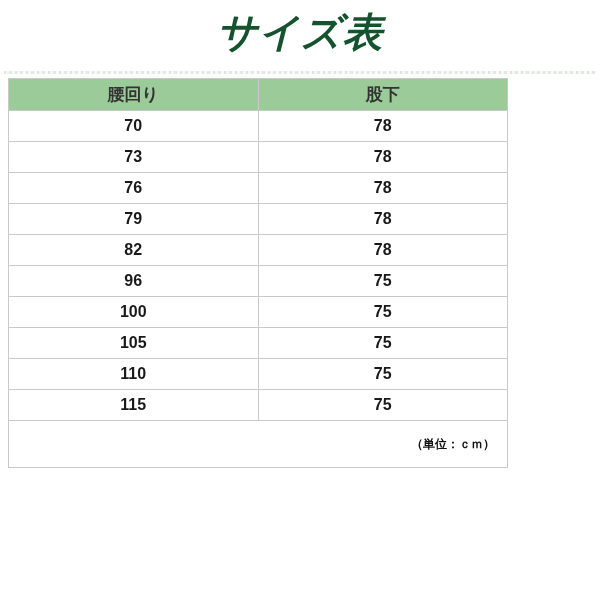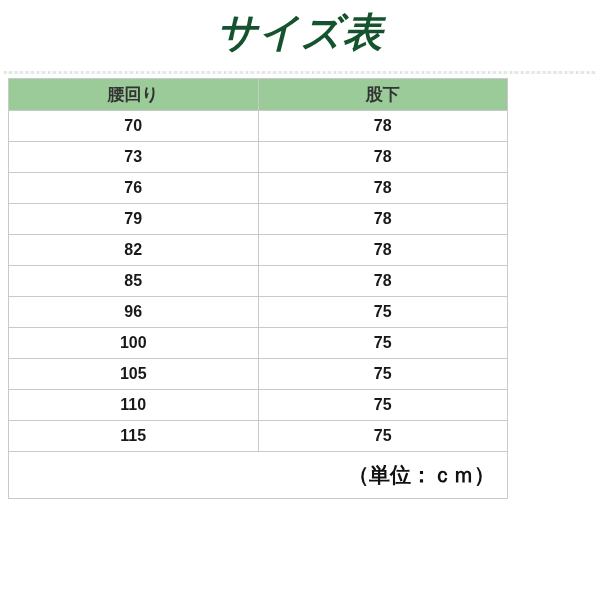--- a/index.html
+++ b/index.html
@@ -45,21 +45,21 @@
     height:30px;
     font-size:16px;
     font-weight:bold;
     color:#191919;
     text-align:center;
   }
   .size-table td.unit-cell{
     height:46px;
     text-align:right;
     padding-right:12px;
-    font-size:21px;
+    font-size:12px;
     color:#111111;
   }
 </style>
 </head>
 <body>
 
 <div class="page-title">サイズ表</div>
 
 <div class="speckle-strip"></div>
 
@@ -85,24 +85,20 @@
     </tr>
     <tr>
       <td>79</td>
       <td>78</td>
     </tr>
     <tr>
       <td>82</td>
       <td>78</td>
     </tr>
     <tr>
-      <td>85</td>
-      <td>78</td>
-    </tr>
-    <tr>
       <td>96</td>
       <td>75</td>
     </tr>
     <tr>
       <td>100</td>
       <td>75</td>
     </tr>
     <tr>
       <td>105</td>
       <td>75</td>

